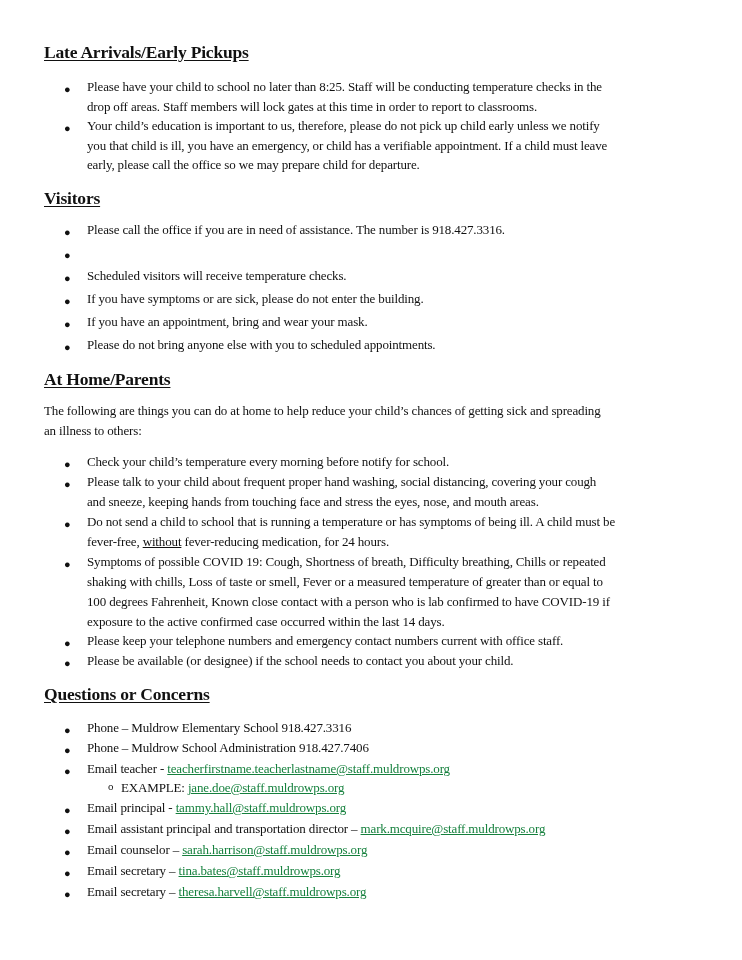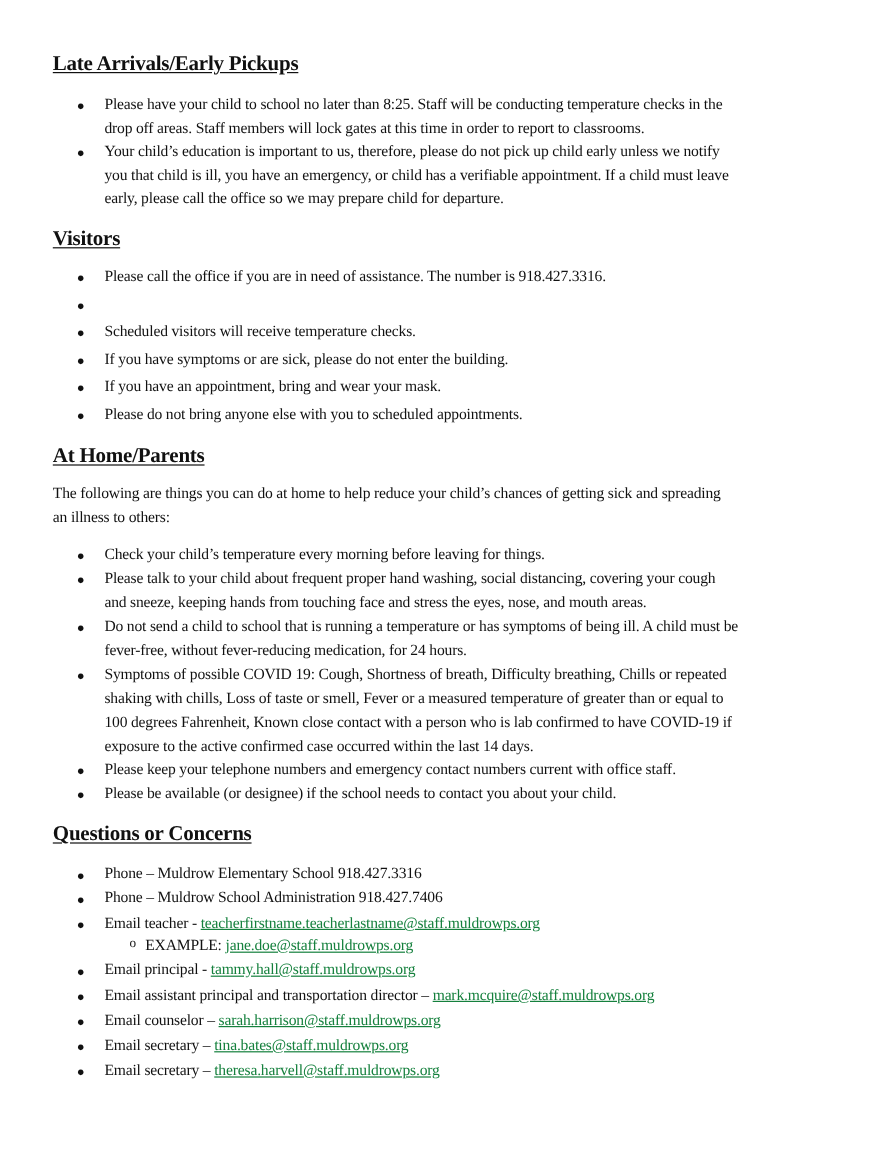--- a/index.html
+++ b/index.html
@@ -7,21 +7,21 @@
          font-family: "Liberation Serif", "DejaVu Serif", serif; color: #111; }
   .page { position: absolute; left: 0; top: 0; width: 742px; height: 960px; padding-left: 24px; }
   h2 { position: absolute; left: 44px; margin: 0; font-size: 17.5px; font-weight: bold;
        text-decoration: underline; text-underline-offset: 2px; letter-spacing: -0.2px; }
   .line { position: absolute; font-size: 13px; white-space: nowrap; letter-spacing: -0.15px; }
   .bullet { position: absolute; font-size: 11px; }
   .bullet::before { content: "\25CF"; }
   .obullet { position: absolute; font-size: 11px; }
   .obullet::before { content: "o"; }
   a.link { color: #15803d; text-decoration: underline; }
-  .u { }
+  .u { text-decoration: underline; }
 </style>
 </head>
 <body>
 
 <div class="page">
 
   <h2 style="top:42px">Late Arrivals/Early Pickups</h2>
   <span class="bullet" style="left:64px; top:83px"></span>
   <div class="line" style="left:87px; top:79px">Please have your child to school no later than 8:25. Staff will be conducting temperature checks in the</div>
   <div class="line" style="left:87px; top:99px">drop off areas. Staff members will lock gates at this time in order to report to classrooms.</div>
@@ -41,21 +41,21 @@
   <span class="bullet" style="left:64px; top:318px"></span>
   <div class="line" style="left:87px; top:314px">If you have an appointment, bring and wear your mask.</div>
   <span class="bullet" style="left:64px; top:341px"></span>
   <div class="line" style="left:87px; top:337px">Please do not bring anyone else with you to scheduled appointments.</div>
 
   <h2 style="top:369px">At Home/Parents</h2>
   <div class="line" style="left:44px; top:403px">The following are things you can do at home to help reduce your child’s chances of getting sick and spreading</div>
   <div class="line" style="left:44px; top:423px">an illness to others:</div>
 
   <span class="bullet" style="left:64px; top:458px"></span>
-  <div class="line" style="left:87px; top:454px">Check your child’s temperature every morning before leaving for things.</div>
+  <div class="line" style="left:87px; top:454px">Check your child’s temperature every morning before notify for school.</div>
   <span class="bullet" style="left:64px; top:478px"></span>
   <div class="line" style="left:87px; top:474px">Please talk to your child about frequent proper hand washing, social distancing, covering your cough</div>
   <div class="line" style="left:87px; top:494px">and sneeze, keeping hands from touching face and stress the eyes, nose, and mouth areas.</div>
   <span class="bullet" style="left:64px; top:518px"></span>
   <div class="line" style="left:87px; top:514px">Do not send a child to school that is running a temperature or has symptoms of being ill. A child must be</div>
   <div class="line" style="left:87px; top:534px"><span>fever-free, </span><span class="u">without</span><span> fever-reducing medication, for 24 hours.</span></div>
   <span class="bullet" style="left:64px; top:558px"></span>
   <div class="line" style="left:87px; top:554px">Symptoms of possible COVID 19:  Cough, Shortness of breath, Difficulty breathing, Chills or repeated</div>
   <div class="line" style="left:87px; top:574px">shaking with chills, Loss of taste or smell, Fever or a measured temperature of greater than or equal to</div>
   <div class="line" style="left:87px; top:594px">100 degrees Fahrenheit, Known close contact with a person who is lab confirmed to have COVID-19 if</div>

